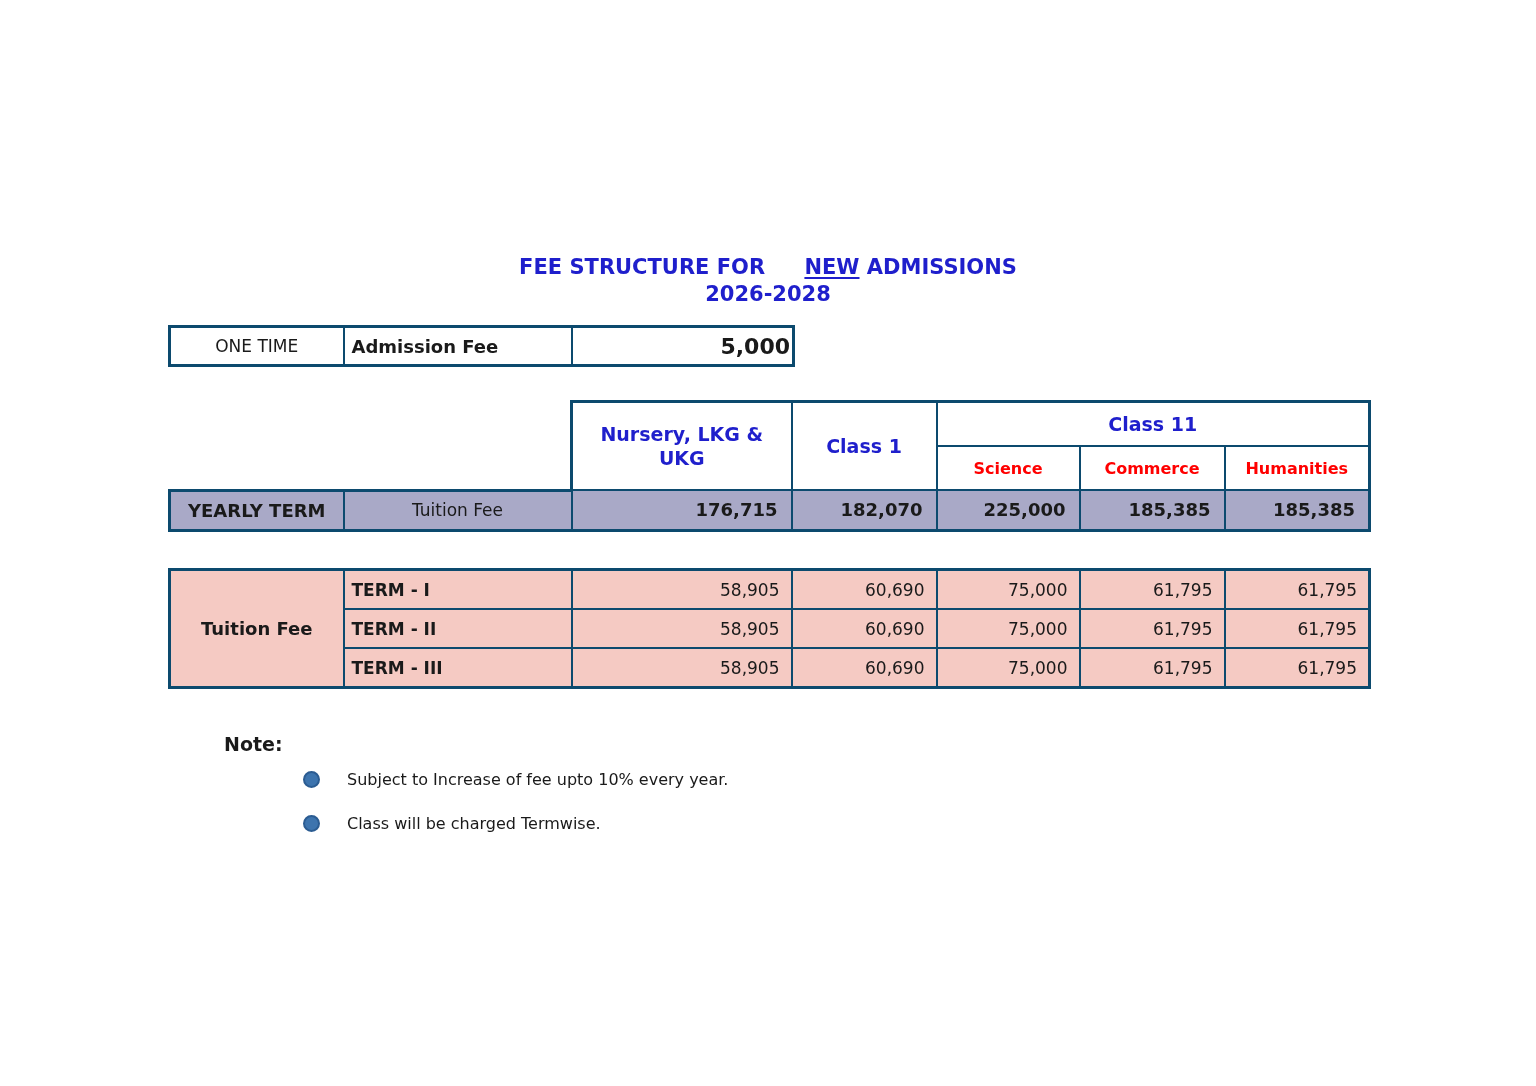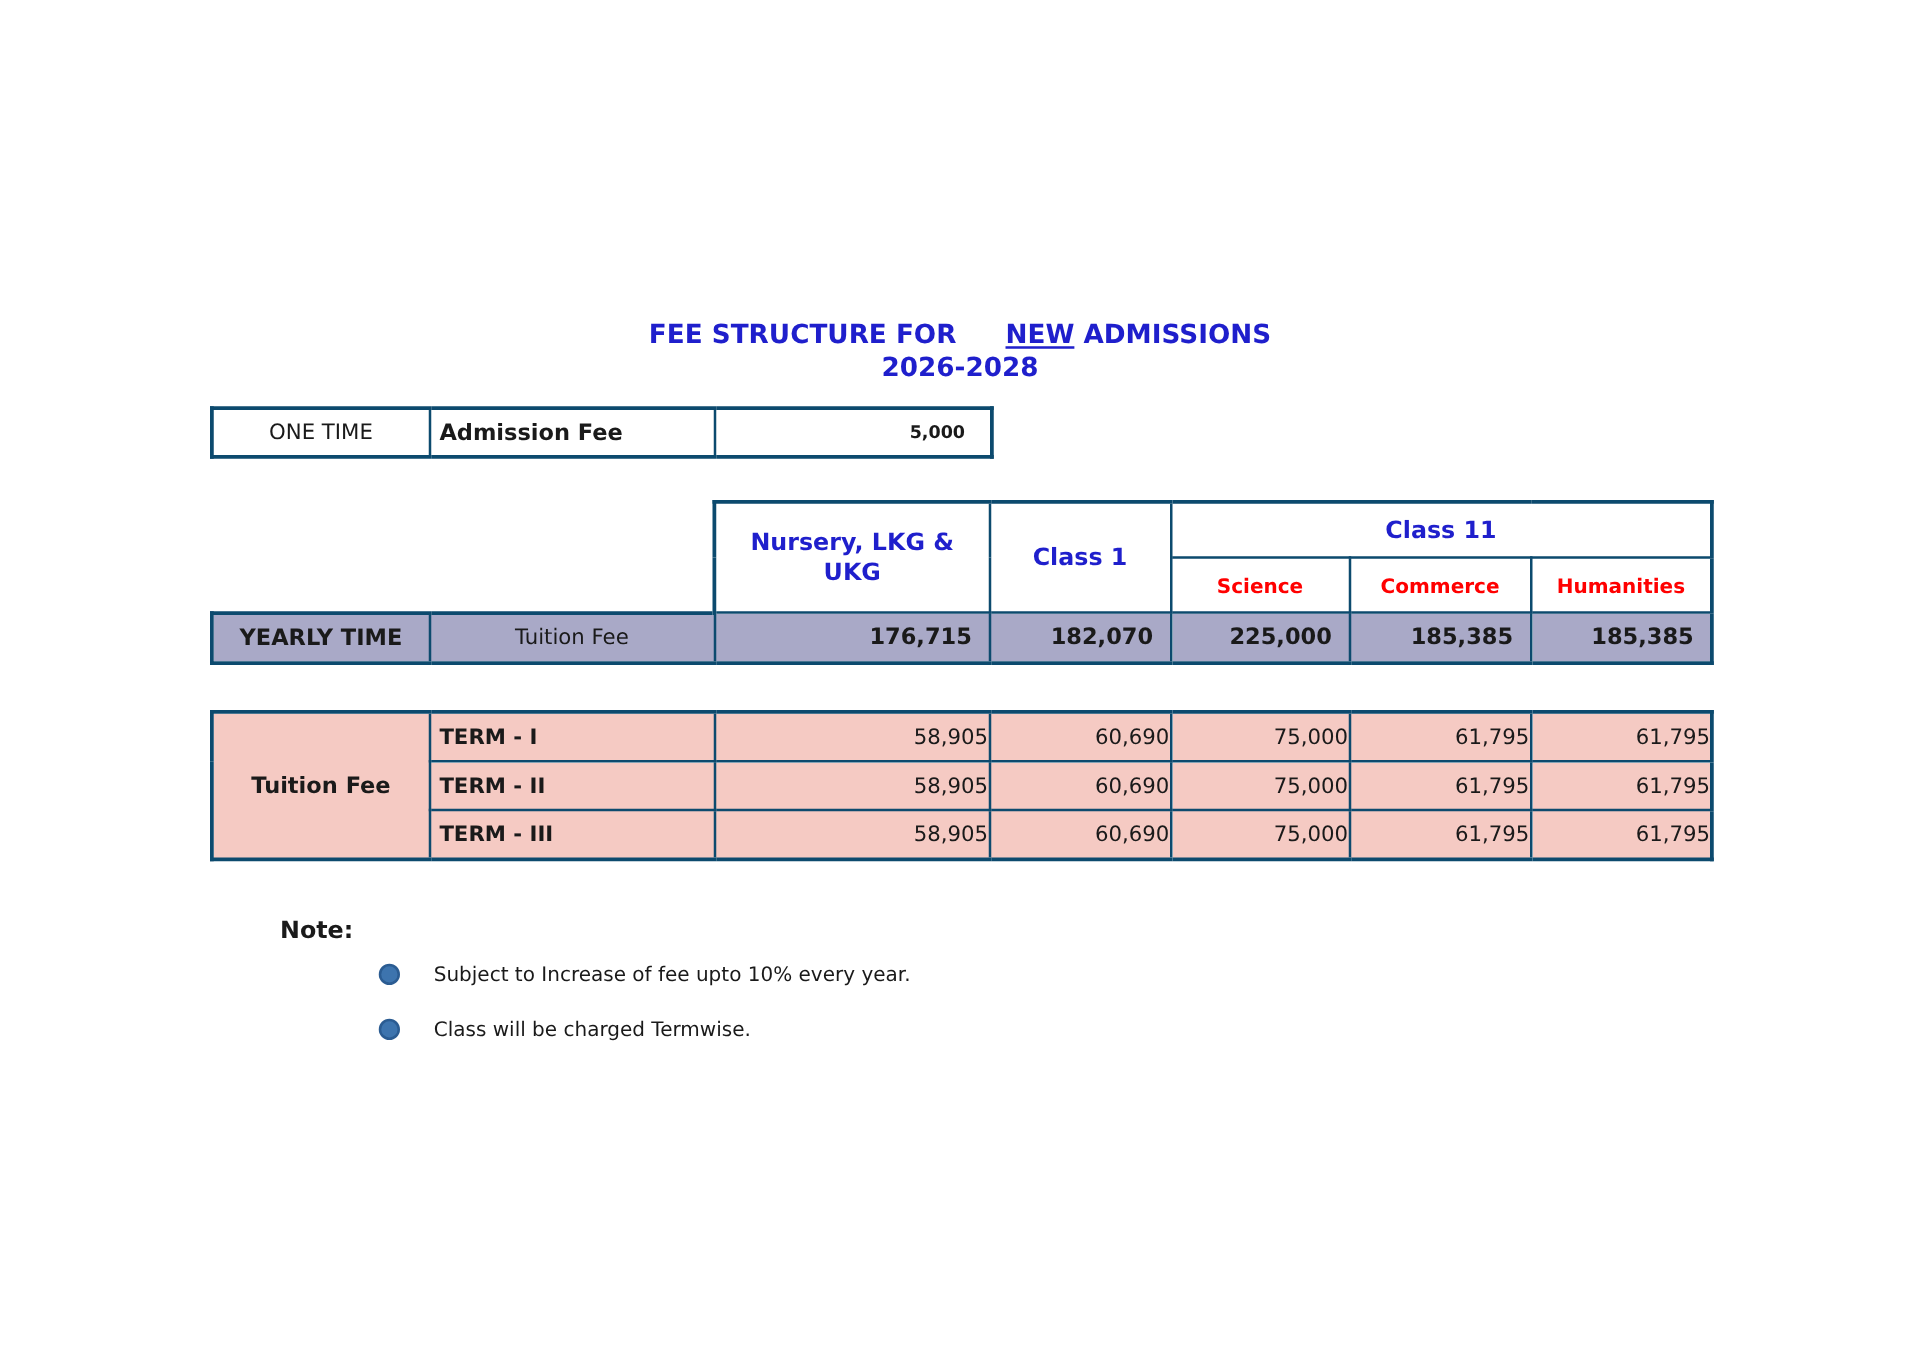--- a/index.html
+++ b/index.html
@@ -25,41 +25,41 @@
     text-align:center;font-weight:bold;font-size:21px;line-height:27px;
     color:var(--accent_blue,#1F1FCC);
   }
   .title-emph{text-decoration:underline;text-underline-offset:3px;margin-left:32px;}
 
   
   #onetime{position:absolute;left:168px;top:325px;width:624px;}
   #onetime td{height:36px;}
   .ot-label{text-align:center;font-size:17px;}
   .ot-name{font-weight:bold;font-size:18px;padding-left:7px;margin-top:27px;}
-  .ot-value{font-weight:bold;font-size:14px;text-align:right;padding-right:20px;}
+  .ot-value{font-weight:bold;font-size:22px;text-align:right;padding-right:2px;}
 
   
   #fees{position:absolute;left:168px;top:400px;width:1200px;}
   .hdr{
     color:var(--accent_blue,#1F1FCC);font-weight:bold;font-size:19px;
     text-align:center;white-space:normal;line-height:24px;padding:0 8px;
   }
   .hdr-row td{height:42px;}
   .stream{color:var(--accent_red,#FF0000);font-weight:bold;font-size:16px;text-align:center;}
   .yearly-row td{background:var(--yearly_row_bg,#A9A9C7);height:37px;}
   .yr-label{font-weight:bold;font-size:18px;text-align:center;}
   .yr-fee{font-size:17px;text-align:center;}
   .yr-value{font-weight:bold;font-size:18px;text-align:right;padding-right:13px;}
 
   
   #terms{position:absolute;left:168px;top:568px;width:1200px;}
   #terms td{background:var(--term_table_bg,#F5CAC3);height:37px;}
   .term-group{font-weight:bold;font-size:18px;text-align:center;}
   .term-label{font-weight:bold;font-size:17px;padding-left:7px;}
-  .term-value{font-size:17px;text-align:right;padding-right:0;}
+  .term-value{font-size:17px;text-align:right;padding-right:11px;}
 
   
   .note-heading{position:absolute;left:224px;top:733px;font-weight:bold;font-size:19px;}
   .note-item{position:absolute;left:303px;display:flex;align-items:center;gap:27px;font-size:16px;}
   #note1{top:770px;}
   #note2{top:814px;}
   .bullet{
     width:17px;height:17px;border-radius:50%;flex:none;box-sizing:border-box;
     background:var(--bullet_fill,#3D74AE);
     border:2px solid var(--bullet_edge,#2B5C92);
@@ -104,21 +104,21 @@
     <td class="hdr bt bl" rowspan="2">Nursery, LKG &amp; UKG</td>
     <td class="hdr bt" rowspan="2">Class 1</td>
     <td class="hdr bt br" colspan="3">Class 11</td>
   </tr>
   <tr class="hdr-row">
     <td class="stream">Science</td>
     <td class="stream">Commerce</td>
     <td class="stream br">Humanities</td>
   </tr>
   <tr class="yearly-row">
-    <td class="yr-label bt bb bl">YEARLY TIME</td>
+    <td class="yr-label bt bb bl">YEARLY TERM</td>
     <td class="yr-fee bt bb">Tuition Fee</td>
     <td class="yr-value bb">176,715</td>
     <td class="yr-value bb">182,070</td>
     <td class="yr-value bb">225,000</td>
     <td class="yr-value bb">185,385</td>
     <td class="yr-value bb br">185,385</td>
   </tr>
 </tbody>
   </table>
 

